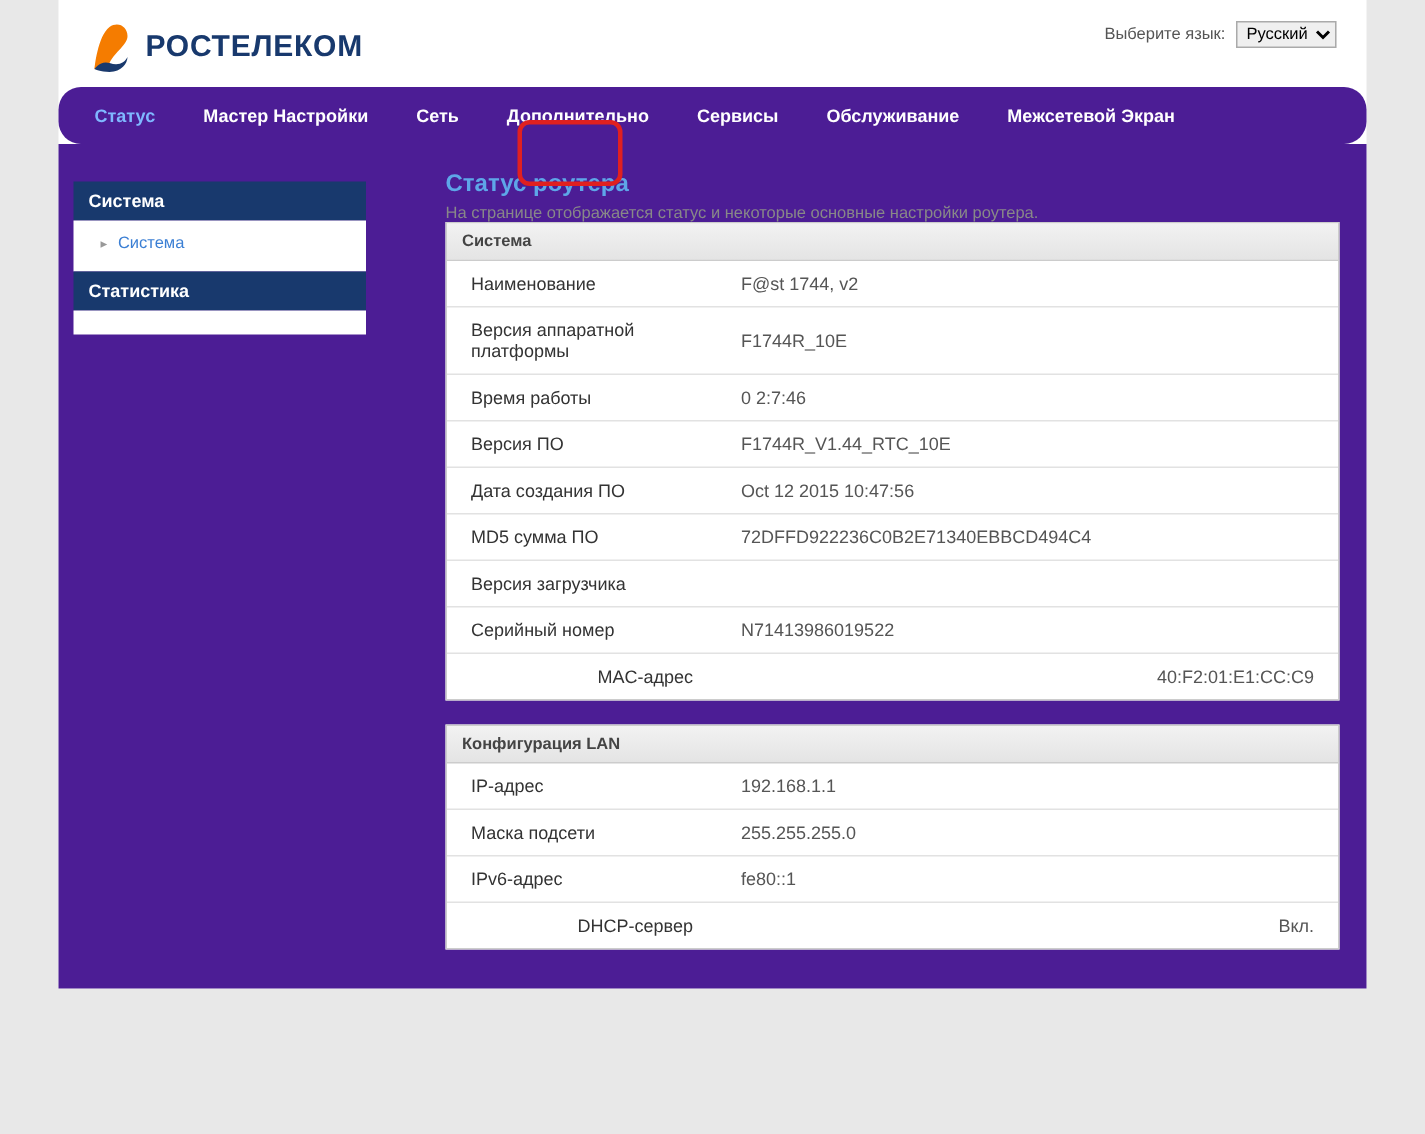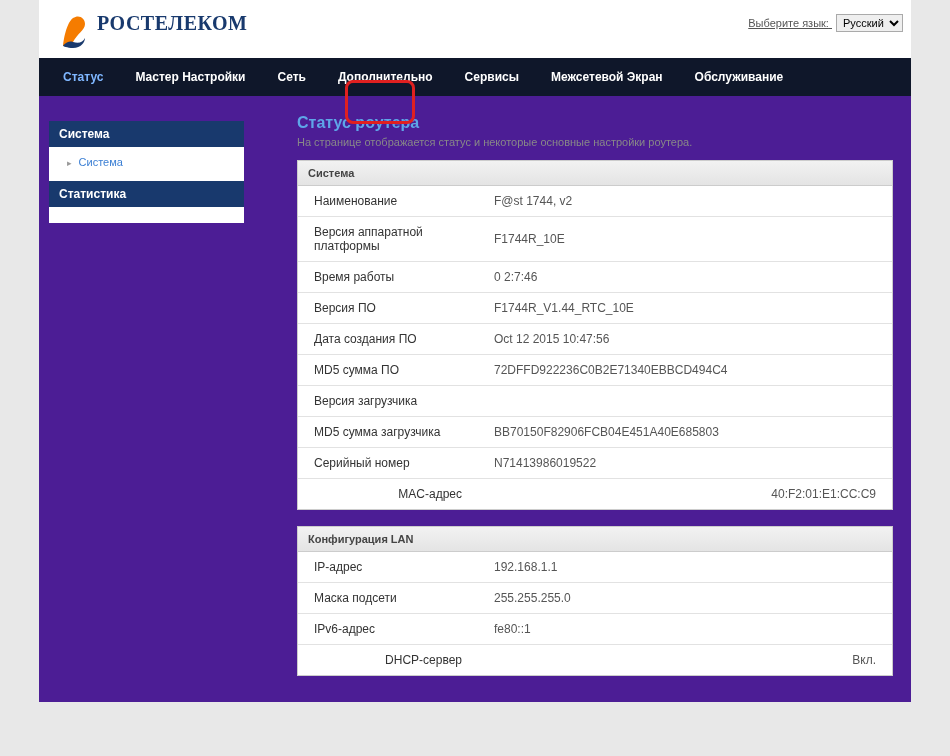--- a/index.html
+++ b/index.html
@@ -1,38 +1,38 @@
 <!DOCTYPE html>
 <html><head>
 <meta charset="utf-8">
 <style>
 * { box-sizing: border-box; margin: 0; padding: 0; }
 body { font-family: Arial, sans-serif; font-size: 12px; background: #f0f0f0; color: #333; }
 .page { width: 950px; height: 756px; background: #e8e8e8; position: relative; overflow: hidden; }
 .container { width: 872px; margin: 0 auto; background: #fff; padding: 0; position: relative; }
 .header { padding: 12px 20px 8px 20px; position: relative; }
-.lang { position: absolute; right: 8px; top: 14px; font-size: 11px; color: #555; text-decoration: underline; }
+.lang { position: absolute; right: 20px; top: 14px; font-size: 11px; color: #555; }
 .lang select { font-size: 11px; margin-left: 4px; border: 1px solid #aaa; padding: 1px 2px; }
-.logo { display: flex; gap: 8px; font-family: Liberation Serif, serif; }
+.logo { display: flex; align-items: center; gap: 8px; }
 .logo-mark { width: 30px; height: 38px; }
 .logo-text { font-size: 20px; font-weight: bold; letter-spacing: 0.5px; color: #18396d; }
-.topnav { background: #0f172a; height: 38px; display: flex; align-items: center; padding: 0 10px; gap: 4px; }
+.topnav { background: #4c1d95; height: 38px; display: flex; align-items: center; padding: 0 10px; gap: 4px; border-radius: 15px; }
 .topnav a { color: #fff; text-decoration: none; font-size: 12px; font-weight: bold; padding: 10px 14px; display: inline-block; }
 .topnav a.active { color: #7fb7ff; }
 .highlight { border: 3px solid #e02020; border-radius: 8px; position: absolute; width: 70px; height: 44px; left: 306px; top: 80px; z-index: 5; pointer-events: none; }
 .content { display: flex; background: #4c1d95; gap: 33px; }
 .sidebar { width: 215px; padding: 25px 10px 10px 10px; }
 .side-group-title { background: #18396d; color: #fff; font-weight: bold; font-size: 12px; padding: 6px 10px; }
 .side-group-items { background: #fff; padding: 6px 0 10px 0; }
 .side-item { padding: 3px 10px 3px 18px; font-size: 11px; }
 .side-item a { color: #3b7fd4; text-decoration: none; }
 .side-bullet { color: #999; font-size: 9px; margin-right: 4px; }
 .main { flex: 1; padding: 18px 18px 10px 10px; }
 .page-title { color: #5ea6e8; font-size: 16px; font-weight: bold; margin-bottom: 4px; }
-.page-desc { color: #888; font-size: 11px; margin-bottom: 12px; }
+.page-desc { color: #888; font-size: 11px; }
 .panel { border: 1px solid #ccc; background: #fff; margin-bottom: 16px; }
 .panel-header { background: linear-gradient(#f2f2f2, #e4e4e4); border-bottom: 1px solid #ccc; padding: 6px 10px; font-weight: bold; font-size: 11px; color: #444; }
 .info-table { width: 100%; border-collapse: collapse; }
 .info-table td { border-bottom: 1px solid #e2e2e2; padding: 8px 16px; font-size: 12px; color: #555; vertical-align: middle; }
 .info-table td.label { width: 180px; color: #333; }
 .info-table tr:last-child td { border-bottom: none; text-align: right; }
 </style>
 </head>
 <body>
 
@@ -55,22 +55,22 @@
         <span class="logo-text">РОСТЕЛЕКОМ</span>
       </div>
     </div>
 
     <div class="topnav">
       <a href="#" class="active">Статус</a>
       <a href="#">Мастер Настройки</a>
       <a href="#">Сеть</a>
       <a href="#">Дополнительно</a>
       <a href="#">Сервисы</a>
+      <a href="#">Обслуживание</a>
       <a href="#">Межсетевой Экран</a>
-      <a href="#">Обслуживание</a>
     </div>
 
     <div class="content">
       <div class="sidebar">
         <div class="side-group-title">Система</div>
         <div class="side-group-items">
           <div class="side-item">
             <span class="side-bullet">▸</span>
             <a href="#">Система</a>
           </div>
@@ -109,24 +109,20 @@
                 </tr>
                 <tr>
                   <td class="label">MD5 сумма ПО</td>
                   <td>72DFFD922236C0B2E71340EBBCD494C4</td>
                 </tr>
                 <tr>
                   <td class="label">Версия загрузчика</td>
                   <td></td>
                 </tr>
                 <tr>
-                  <td class="label">MD5 сумма загрузчика</td>
-                  <td>BB70150F82906FCB04E451A40E685803</td>
-                </tr>
-                <tr>
                   <td class="label">Серийный номер</td>
                   <td>N71413986019522</td>
                 </tr>
                 <tr>
                   <td class="label">MAC-адрес</td>
                   <td>40:F2:01:E1:CC:C9</td>
                 </tr>
               </tbody>
           </table>
         </div>

